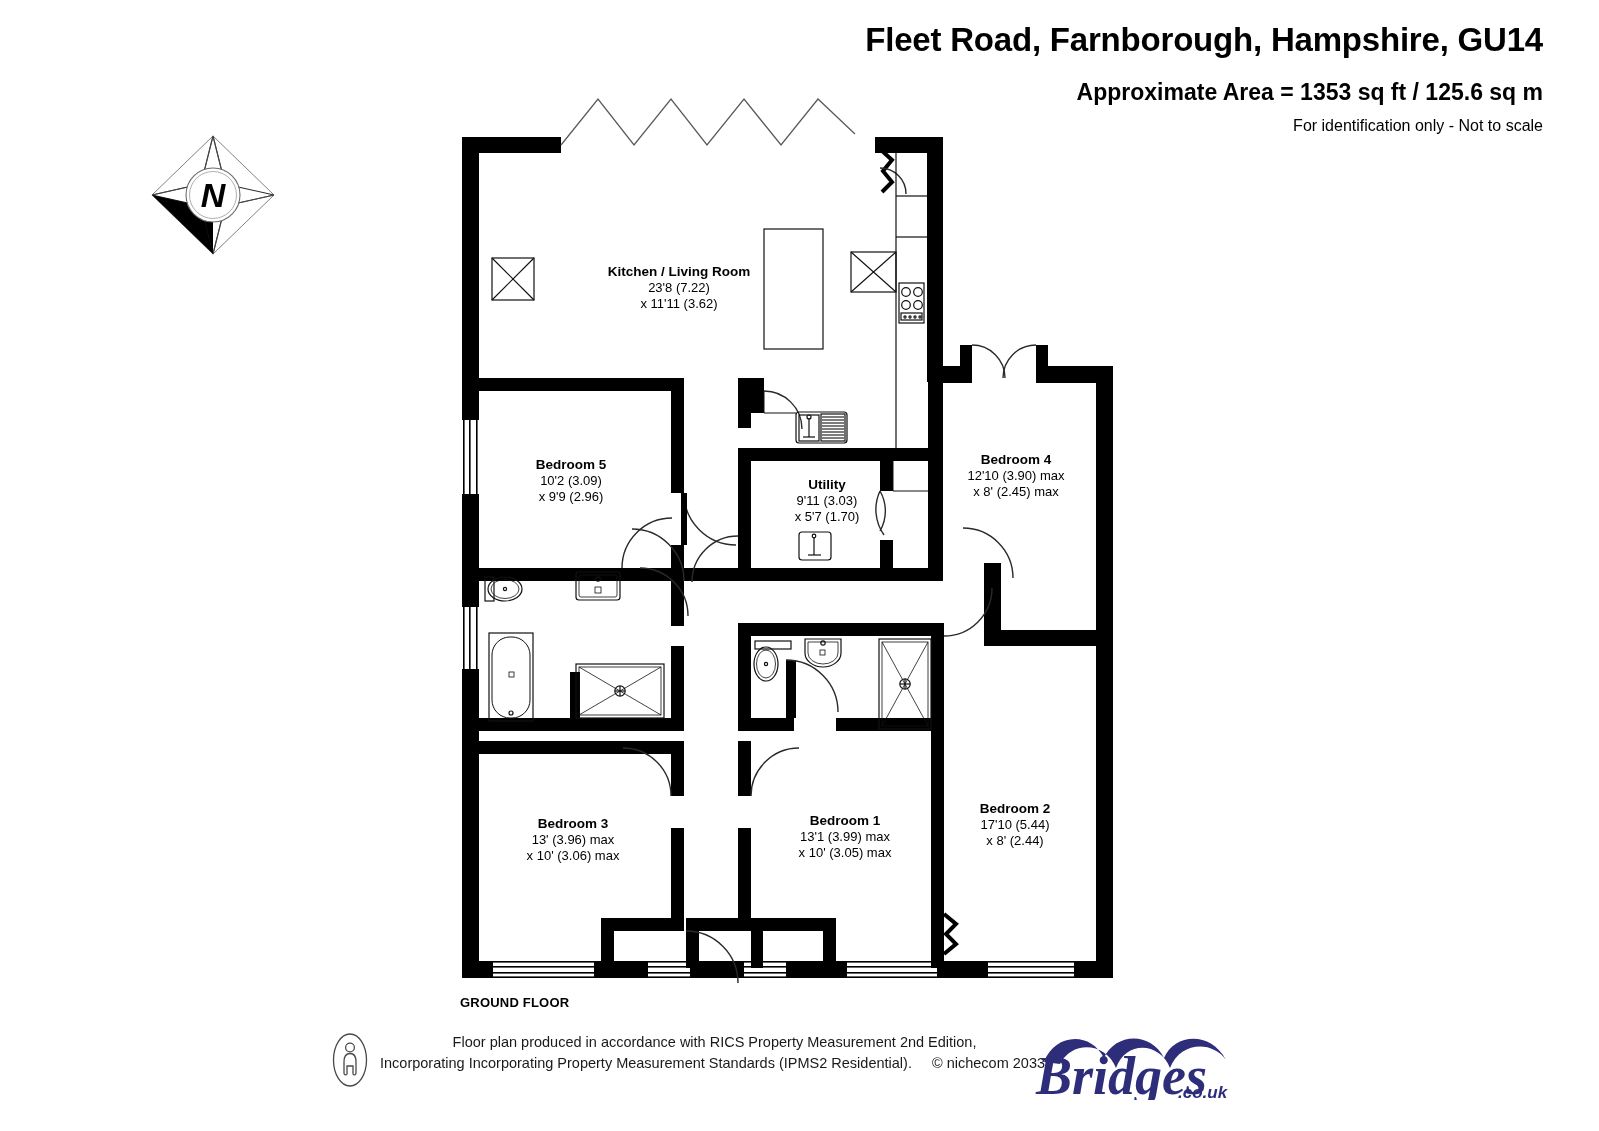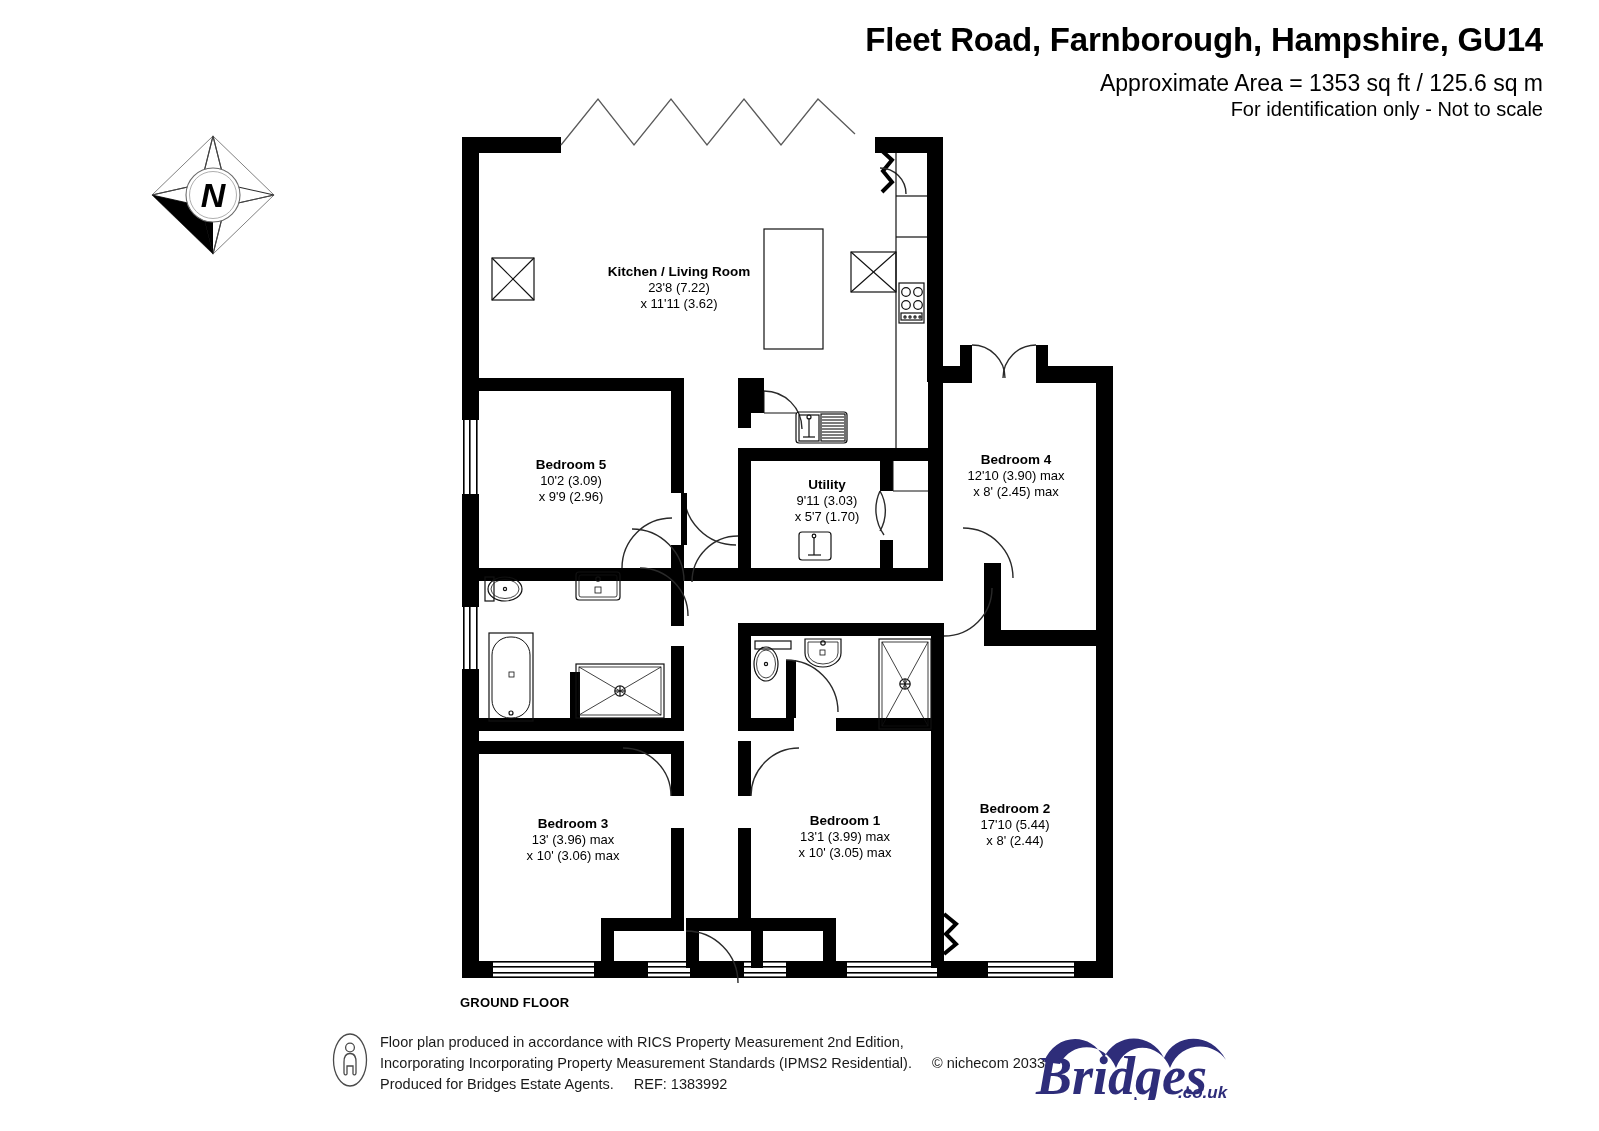--- a/index.html
+++ b/index.html
@@ -25,27 +25,27 @@
   }
   #title {
     font-size: 33px;
     font-weight: bold;
     letter-spacing: -0.2px;
     line-height: 1.1;
     white-space: nowrap;
   }
   #area {
     font-size: 23px;
-    font-weight: normal;
-    margin-top: 12px;
+    font-weight: bold;
+    margin-top: 21px;
     white-space: nowrap;
   }
   #disclaimer {
-    font-size: 20px;
-    margin-top: 1px;
+    font-size: 16px;
+    margin-top: 11px;
     white-space: nowrap;
   }
 
   
   #compass {
     position: absolute;
     left: 148px;
     top: 132px;
     width: 130px;
     height: 126px;
@@ -71,20 +71,21 @@
     letter-spacing: 0.2px;
   }
 
   
   #footer {
     position: absolute;
     left: 332px;
     top: 1032px;
     display: flex;
     align-items: flex-start;
+    text-align: center;
   }
   #footer-person {
     width: 36px;
     height: 56px;
     flex: 0 0 auto;
     margin-right: 12px;
   }
   #footer-text {
     font-size: 14.5px;
     line-height: 1.45;
@@ -452,24 +453,20 @@
     <path d="M 18,21.5 C 12.5,21.5 12,26 12,30 L 12,41 C 12,43 14,43.6 15,42 L 15,34 L 21,34 L 21,42 C 22,43.6 24,43 24,41 L 24,30 C 24,26 23.5,21.5 18,21.5 Z" fill="none" stroke="#4a4a4a" stroke-width="1.3"></path>
   </svg>
   <div id="footer-text">
     <span class="row">
       <span>Floor plan produced in accordance with RICS Property Measurement 2nd Edition,</span>
     </span>
     <span class="row">
       <span>Incorporating Incorporating Property Measurement Standards (IPMS2 Residential).</span>
       <span class="copyright">© nichecom 2033.</span>
     </span>
-    <span class="row">
-      <span>Produced for Bridges Estate Agents.</span>
-      <span class="copyright">REF: 1383992</span>
-    </span>
   </div>
 </div>
 
 <svg id="logo" viewBox="0 0 222 82">
 
   <path d="M 14,44 C 24,16 60,12 74,40 C 84,16 120,12 134,40 C 144,16 180,12 196,42
            C 182,22 150,24 140,50 C 130,24 96,22 86,50 C 76,24 42,22 30,46 Z" fill="#2e2d7a"></path>
   <text x="6" y="76" font-family="Liberation Serif, serif" font-size="54" font-style="italic" font-weight="bold" fill="#2e2d7a">Bridges</text>
   <text x="148" y="80" font-family="Liberation Sans, sans-serif" font-size="17" font-style="italic" font-weight="bold" fill="#2e2d7a">.co.uk</text>
 </svg>

